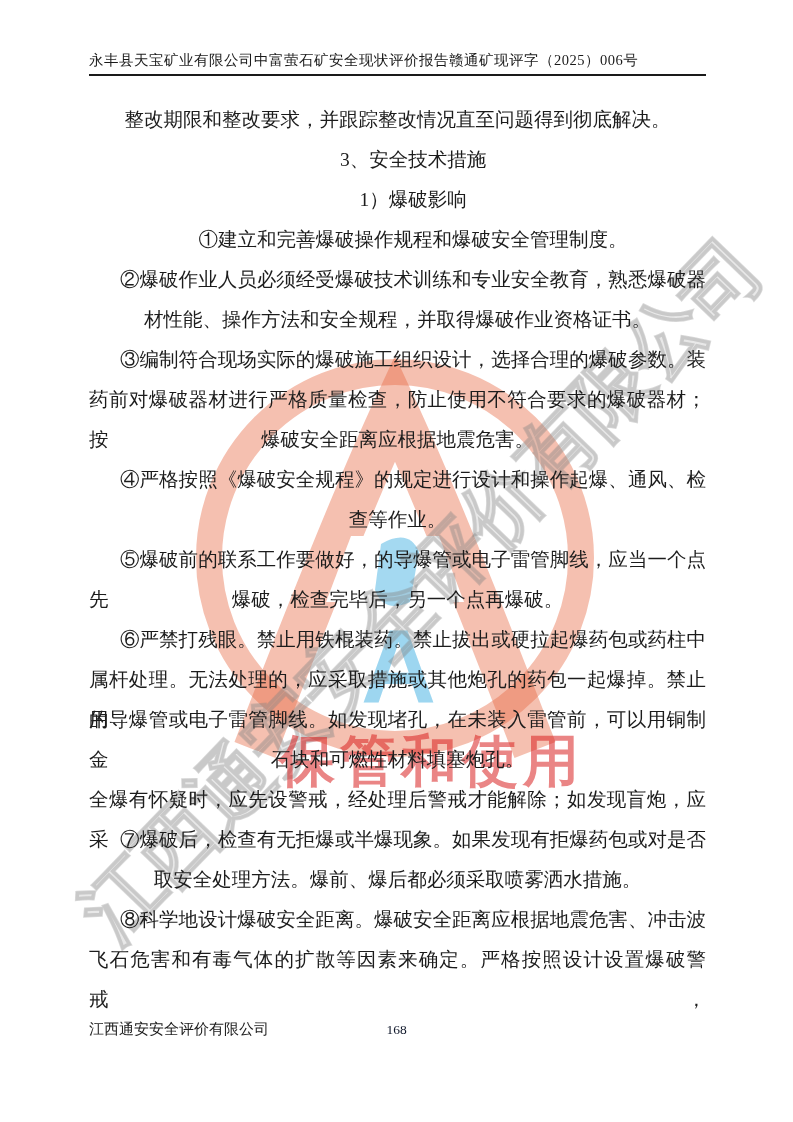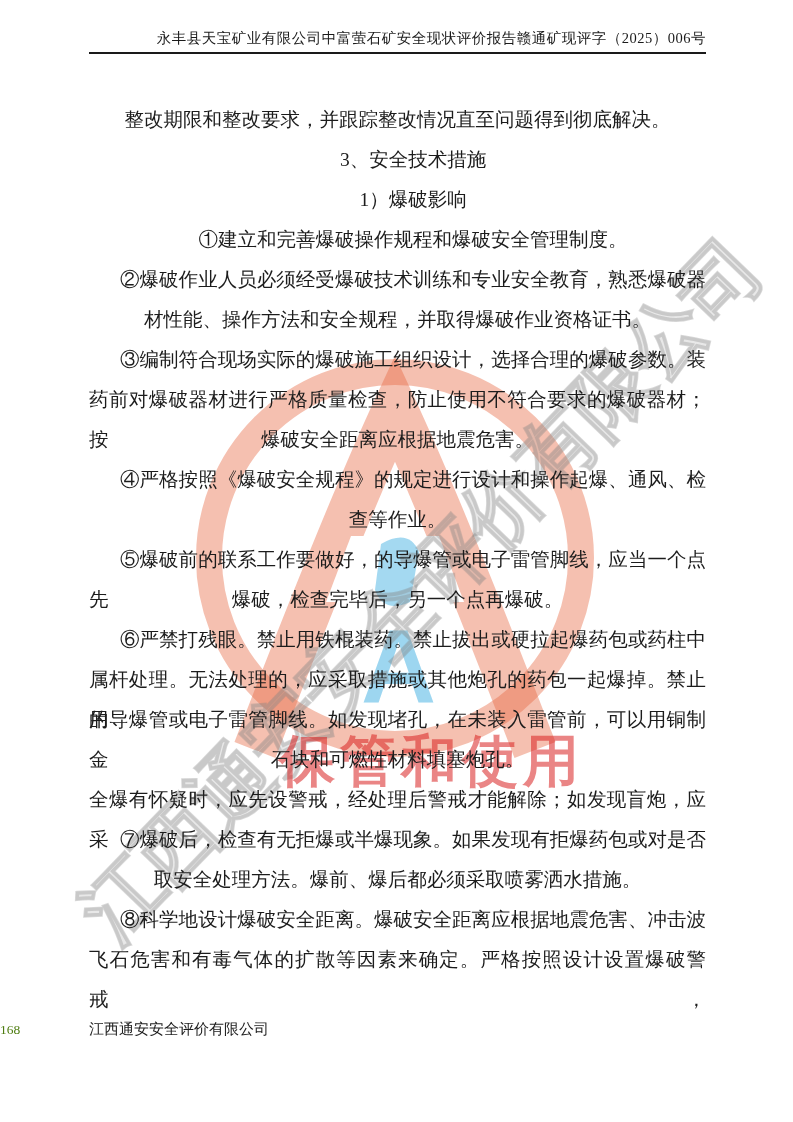--- a/index.html
+++ b/index.html
@@ -10,22 +10,22 @@
   .page {
     position:relative;
     width:793px; height:1122px;
     margin:0 auto;
     background:#ffffff;
     overflow:hidden;
   }
 
   
   .header {
-    position:absolute; left:89px; right:87px; top:0; height:54px;
-    display:flex; justify-content:flex-end; align-items:flex-end;
+    position:absolute; left:89px; right:87px; top:0; height:76px;
+    display:flex; justify-content:flex-start; align-items:flex-end;
     padding-bottom:4px;
     border-bottom:2px solid #1a1a1a;
     font-size:14.5px; color:#1a1a1a;
     box-sizing:border-box;
   }
   .header .h-left { letter-spacing:0.5px; }
   .header .h-right { letter-spacing:0.5px; }
 
   
   .wm-layer { position:absolute; inset:0; z-index:0; pointer-events:none; }
@@ -66,21 +66,21 @@
   .body-text .line.fill.indent { padding-left:0; text-indent:31px; }
 
   
   .footer { position:absolute; left:0; right:0; top:1020px; height:30px; z-index:1; }
   .footer .company {
     position:absolute; left:89px; top:0;
     font-size:15px; color:#1c1c1c;
   }
   .footer .pagenum {
     position:absolute; left:0; width:793px; top:2px;
-    text-align:left; font-size:13.5px; color:#4d7c0f;
+    text-align:center; font-size:13.5px; color:#0f172a;
     font-family:"Liberation Serif","DejaVu Serif",serif;
   }
 </style>
 </head>
 <body>
 
 <div class="page">
 
   <div class="wm-layer">
     <svg class="wm-logo" width="420" height="420" viewBox="0 0 420 420">

